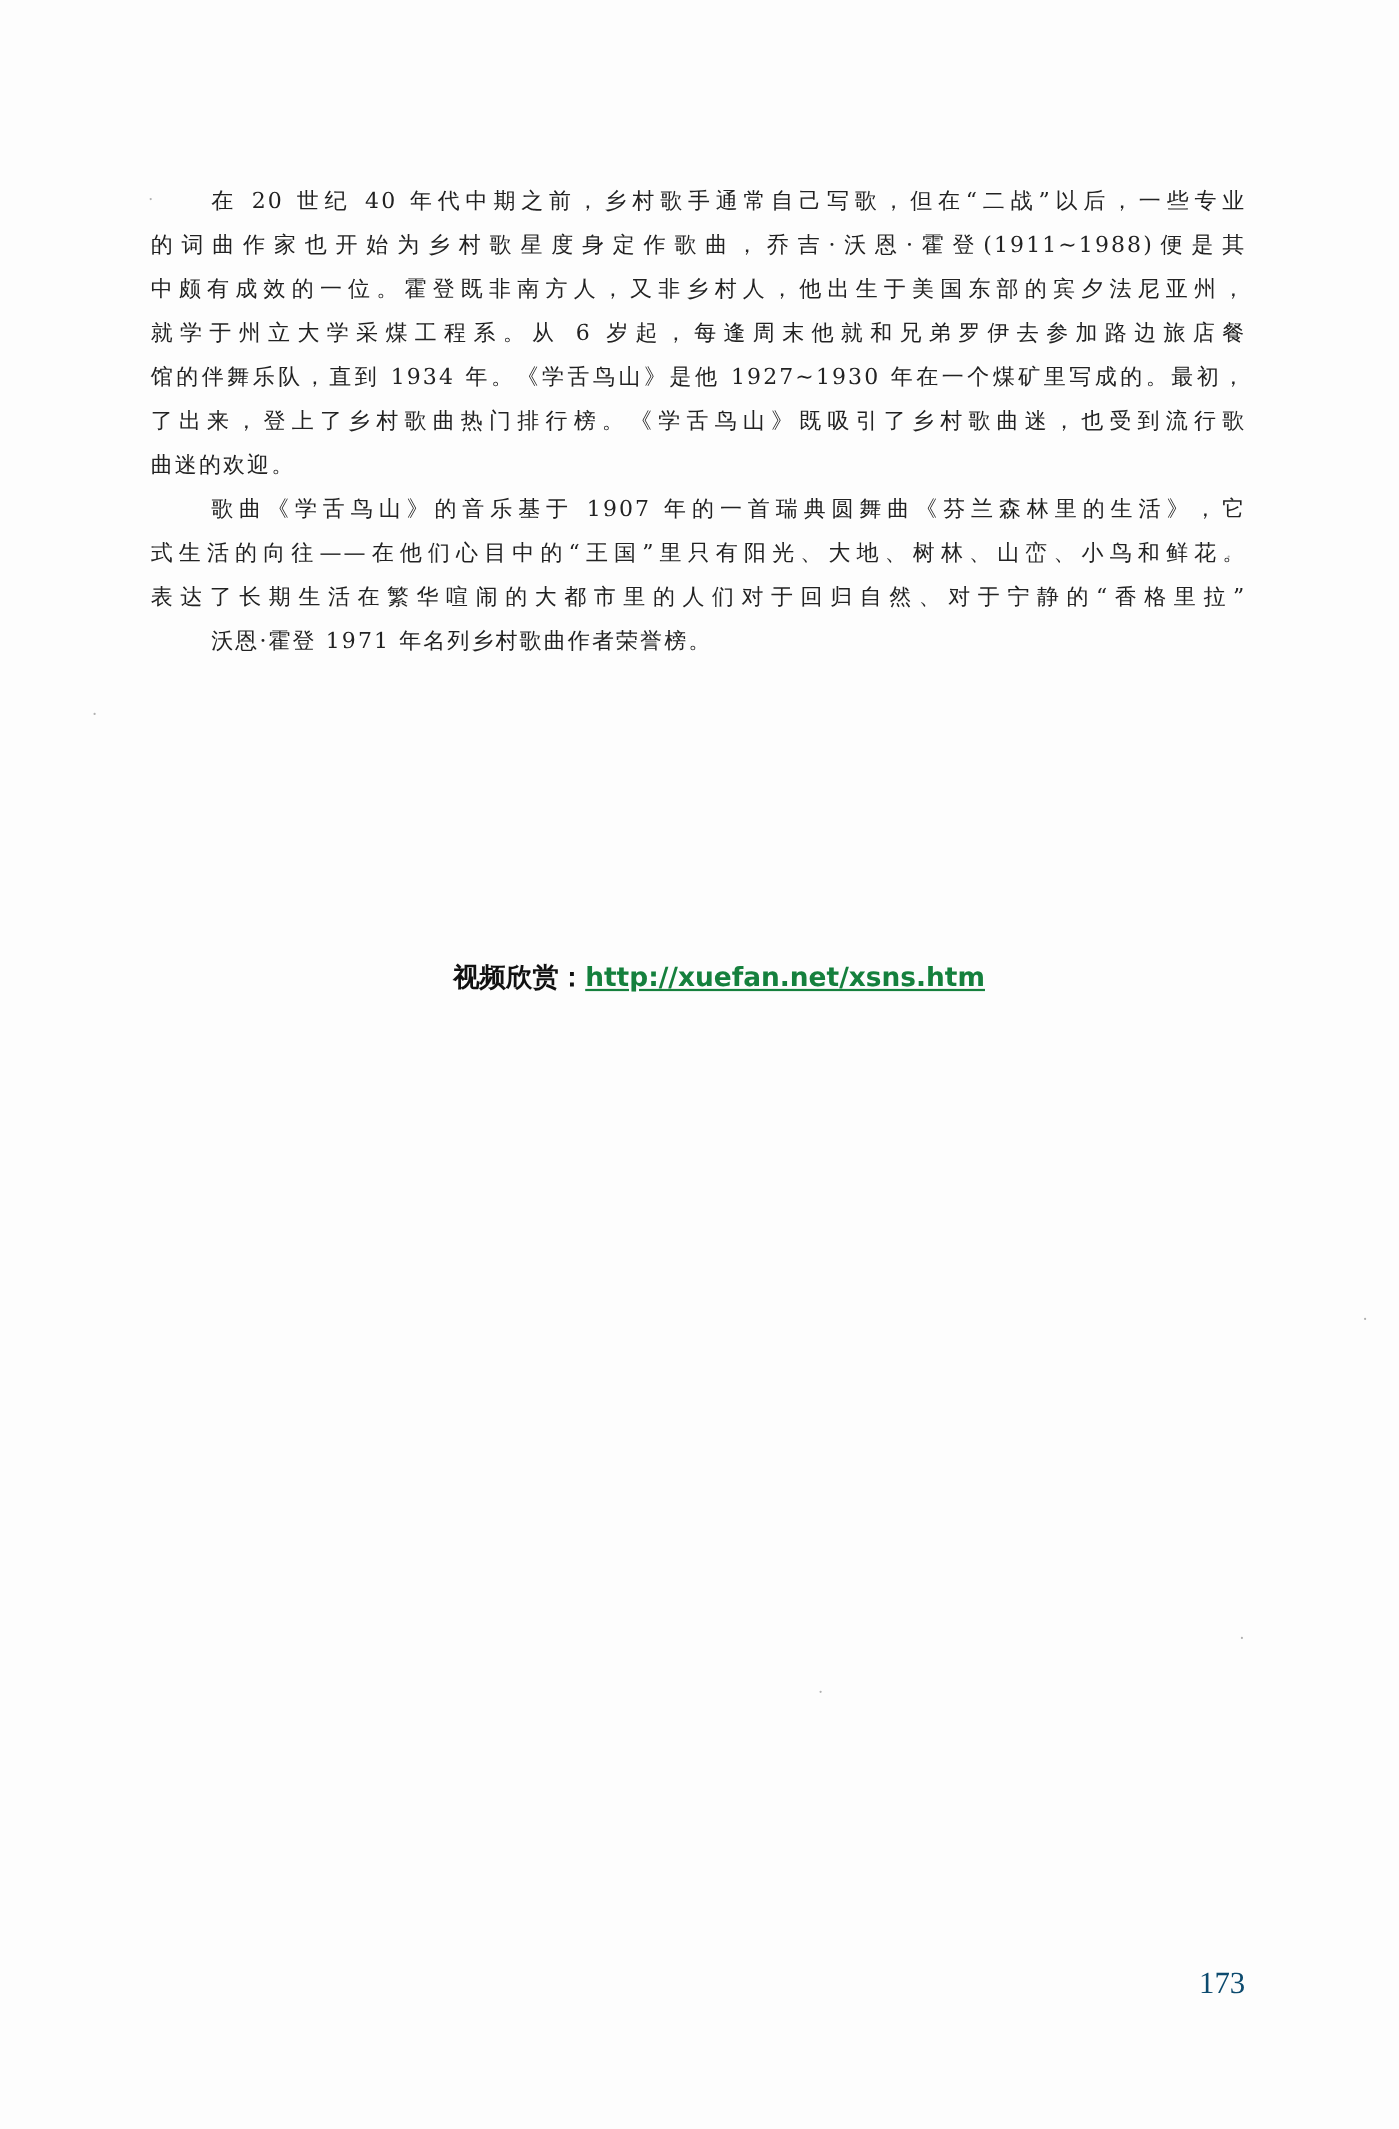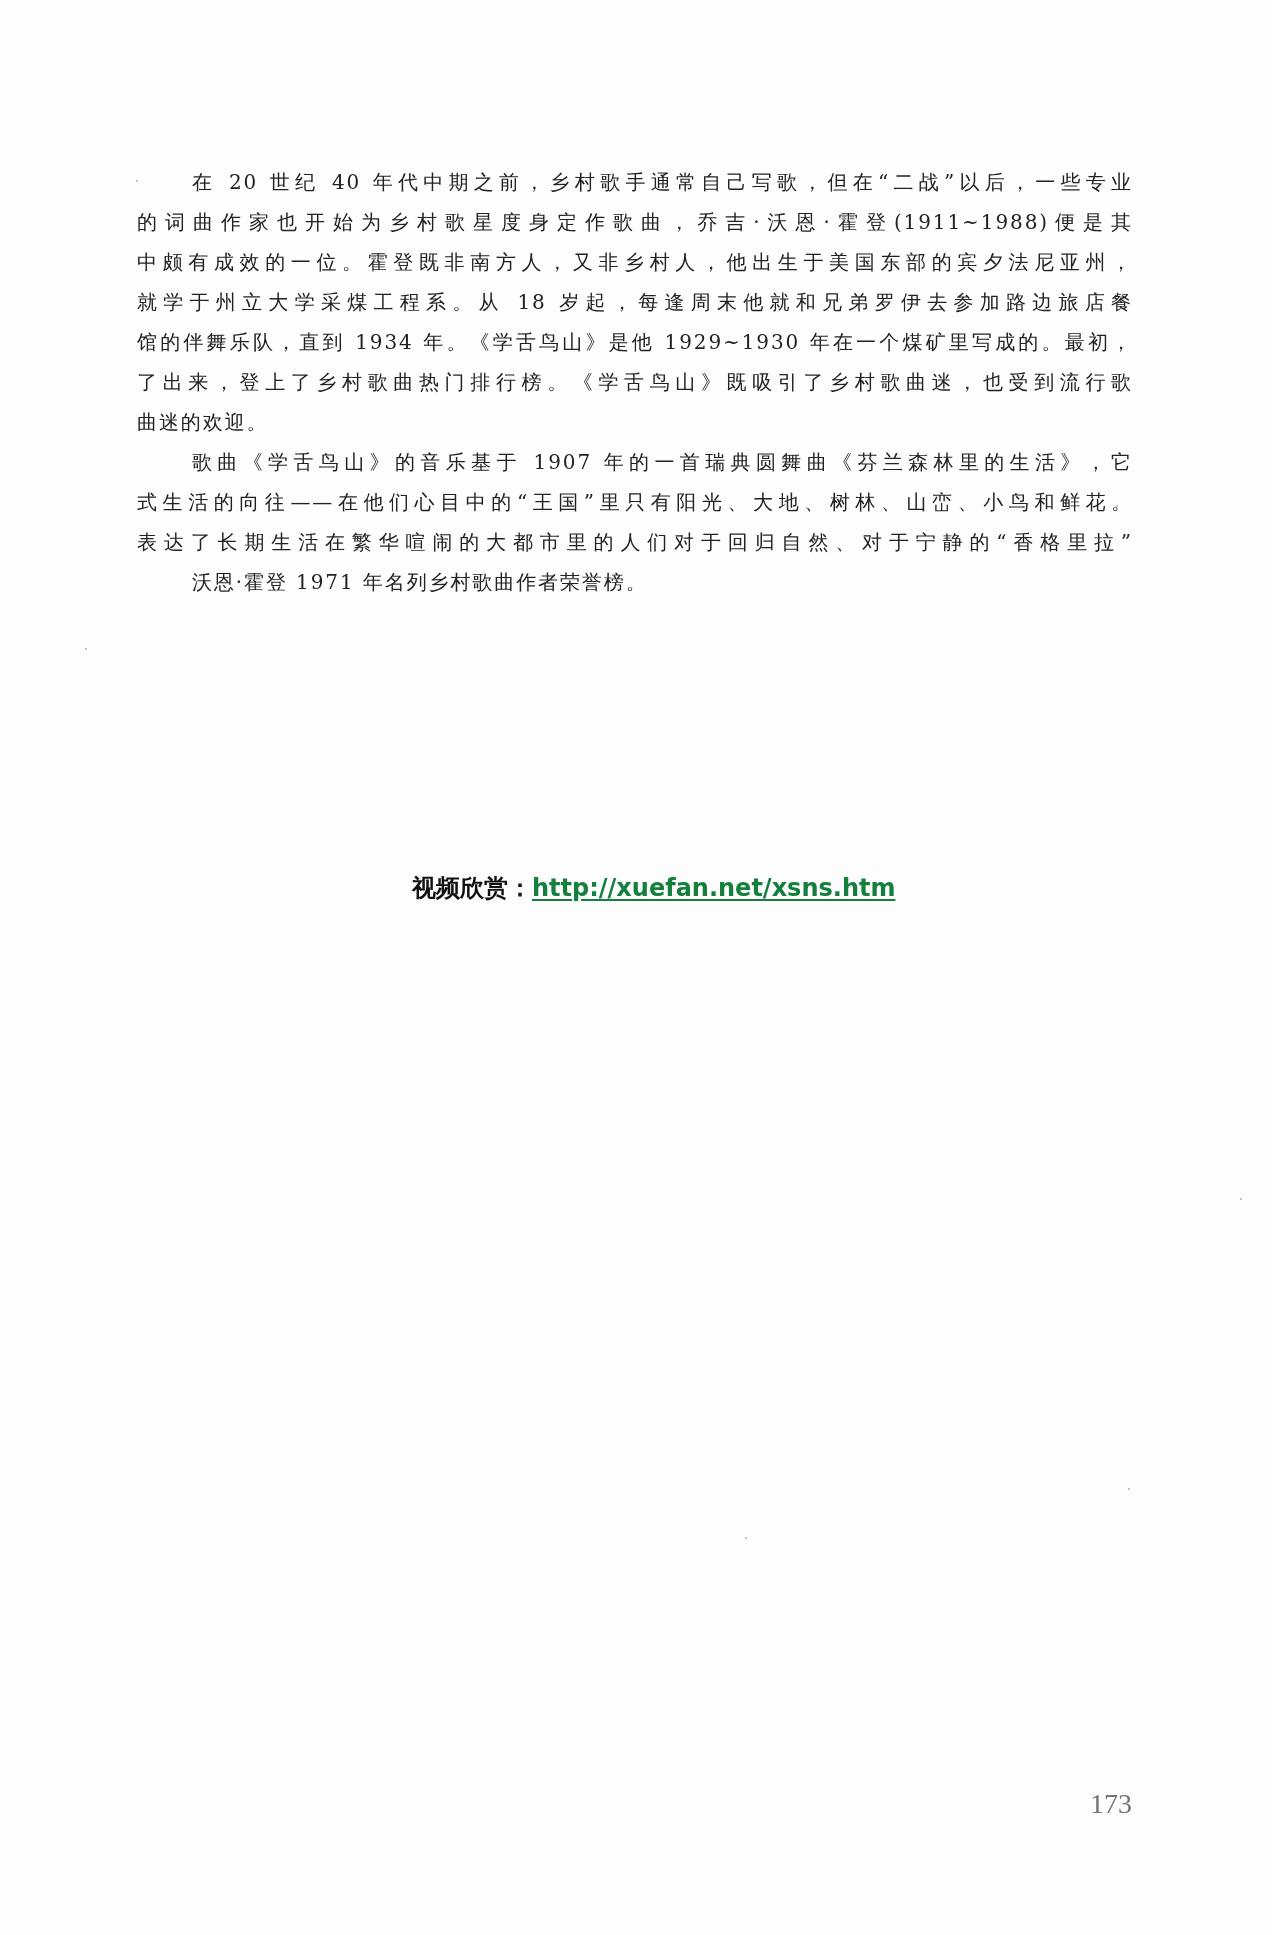--- a/index.html
+++ b/index.html
@@ -67,43 +67,43 @@
       text-decoration: underline;
       text-underline-offset: 3px;
       cursor: pointer;
     }
     .page-number {
       position: absolute;
       left: 1090px;
       top: 1788px;
       font-size: 28px;
       font-family: "Liberation Serif", "DejaVu Serif", serif;
-      color: #737373;
+      color: #0c4a6e;
     }
     .speck {
       position: absolute;
       width: 2px;
       height: 2px;
       background: #b0b0b0;
       border-radius: 1px;
     }
   </style>
 </head>
 <body>
 
 <div class="page">
 
   <div class="text-block">
 
     <div class="paragraph">
       <span class="line indent justify">在 20 世纪 40 年代中期之前，乡村歌手通常自己写歌，但在“二战”以后，一些专业</span>
       <span class="line justify">的词曲作家也开始为乡村歌星度身定作歌曲，乔吉·沃恩·霍登(1911~1988)便是其</span>
       <span class="line justify">中颇有成效的一位。霍登既非南方人，又非乡村人，他出生于美国东部的宾夕法尼亚州，</span>
-      <span class="line justify">就学于州立大学采煤工程系。从 18 岁起，每逢周末他就和兄弟罗伊去参加路边旅店餐</span>
-      <span class="line justify">馆的伴舞乐队，直到 1934 年。《学舌鸟山》是他 1929~1930 年在一个煤矿里写成的。最初，</span>
+      <span class="line justify">就学于州立大学采煤工程系。从 6 岁起，每逢周末他就和兄弟罗伊去参加路边旅店餐</span>
+      <span class="line justify">馆的伴舞乐队，直到 1934 年。《学舌鸟山》是他 1927~1930 年在一个煤矿里写成的。最初，</span>
       <span class="line justify">了出来，登上了乡村歌曲热门排行榜。《学舌鸟山》既吸引了乡村歌曲迷，也受到流行歌</span>
       <span class="line">曲迷的欢迎。</span>
     </div>
 
 
     <div class="paragraph">
       <span class="line indent justify">歌曲《学舌鸟山》的音乐基于 1907 年的一首瑞典圆舞曲《芬兰森林里的生活》，它</span>
       <span class="line justify">式生活的向往——在他们心目中的“王国”里只有阳光、大地、树林、山峦、小鸟和鲜花。</span>
       <span class="line justify">表达了长期生活在繁华喧闹的大都市里的人们对于回归自然、对于宁静的“香格里拉”</span>
     </div>

